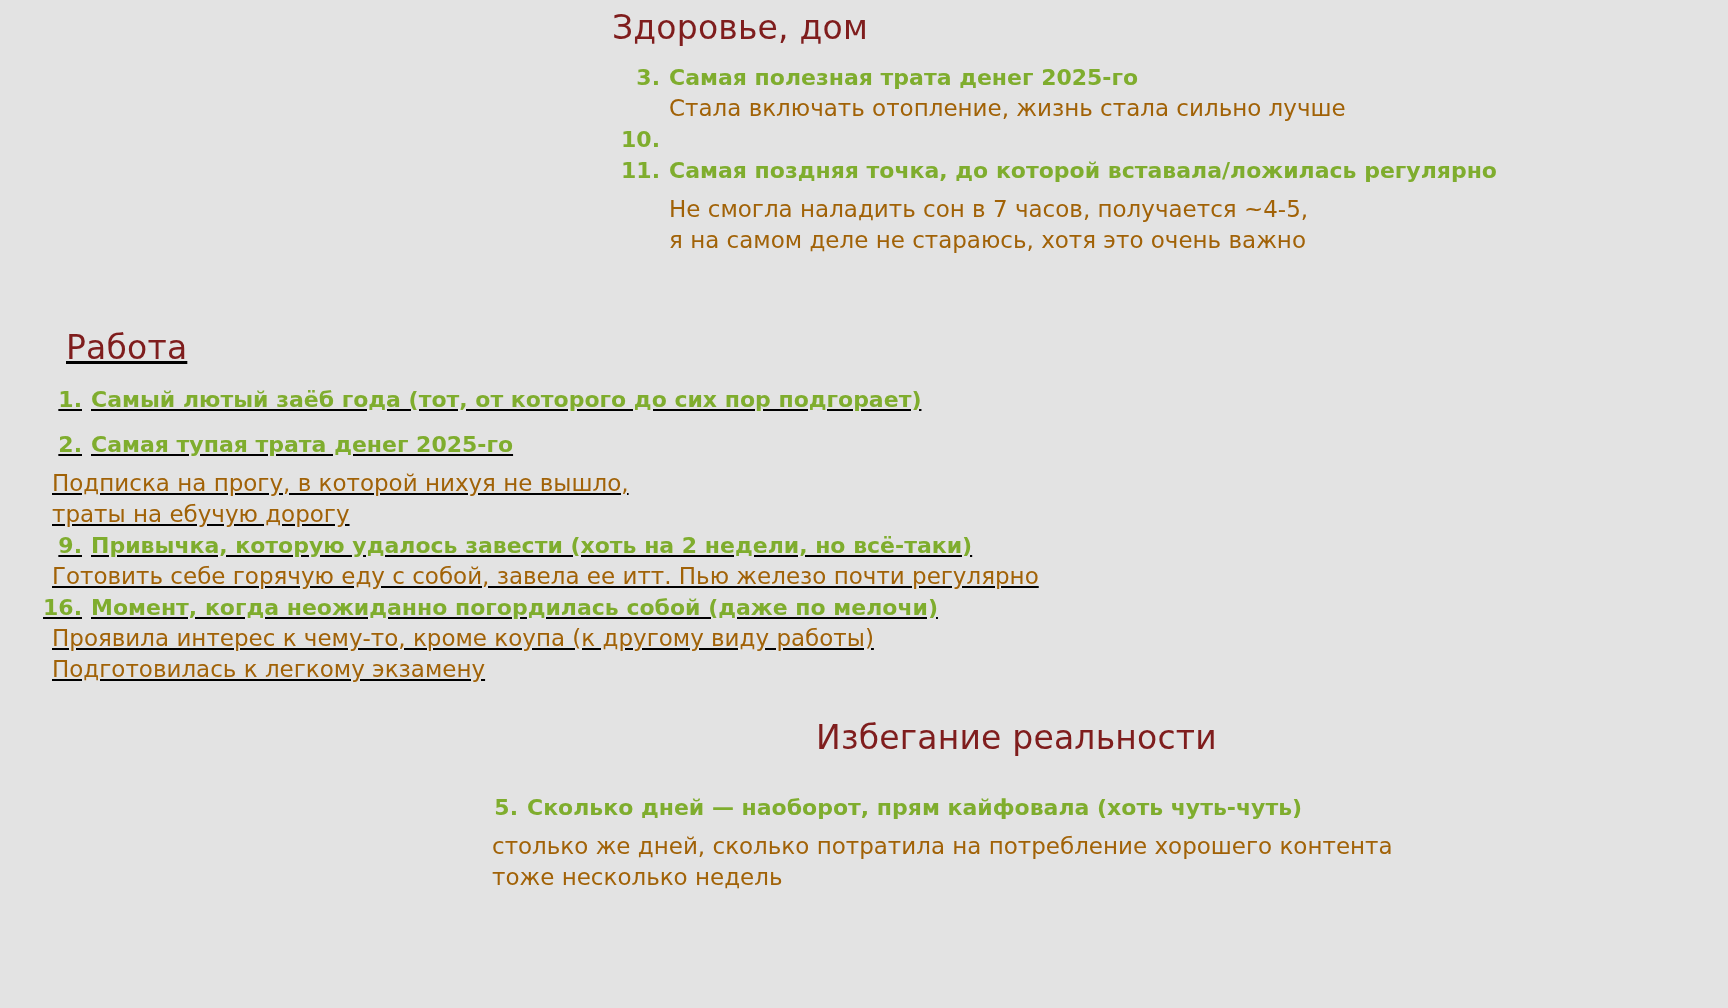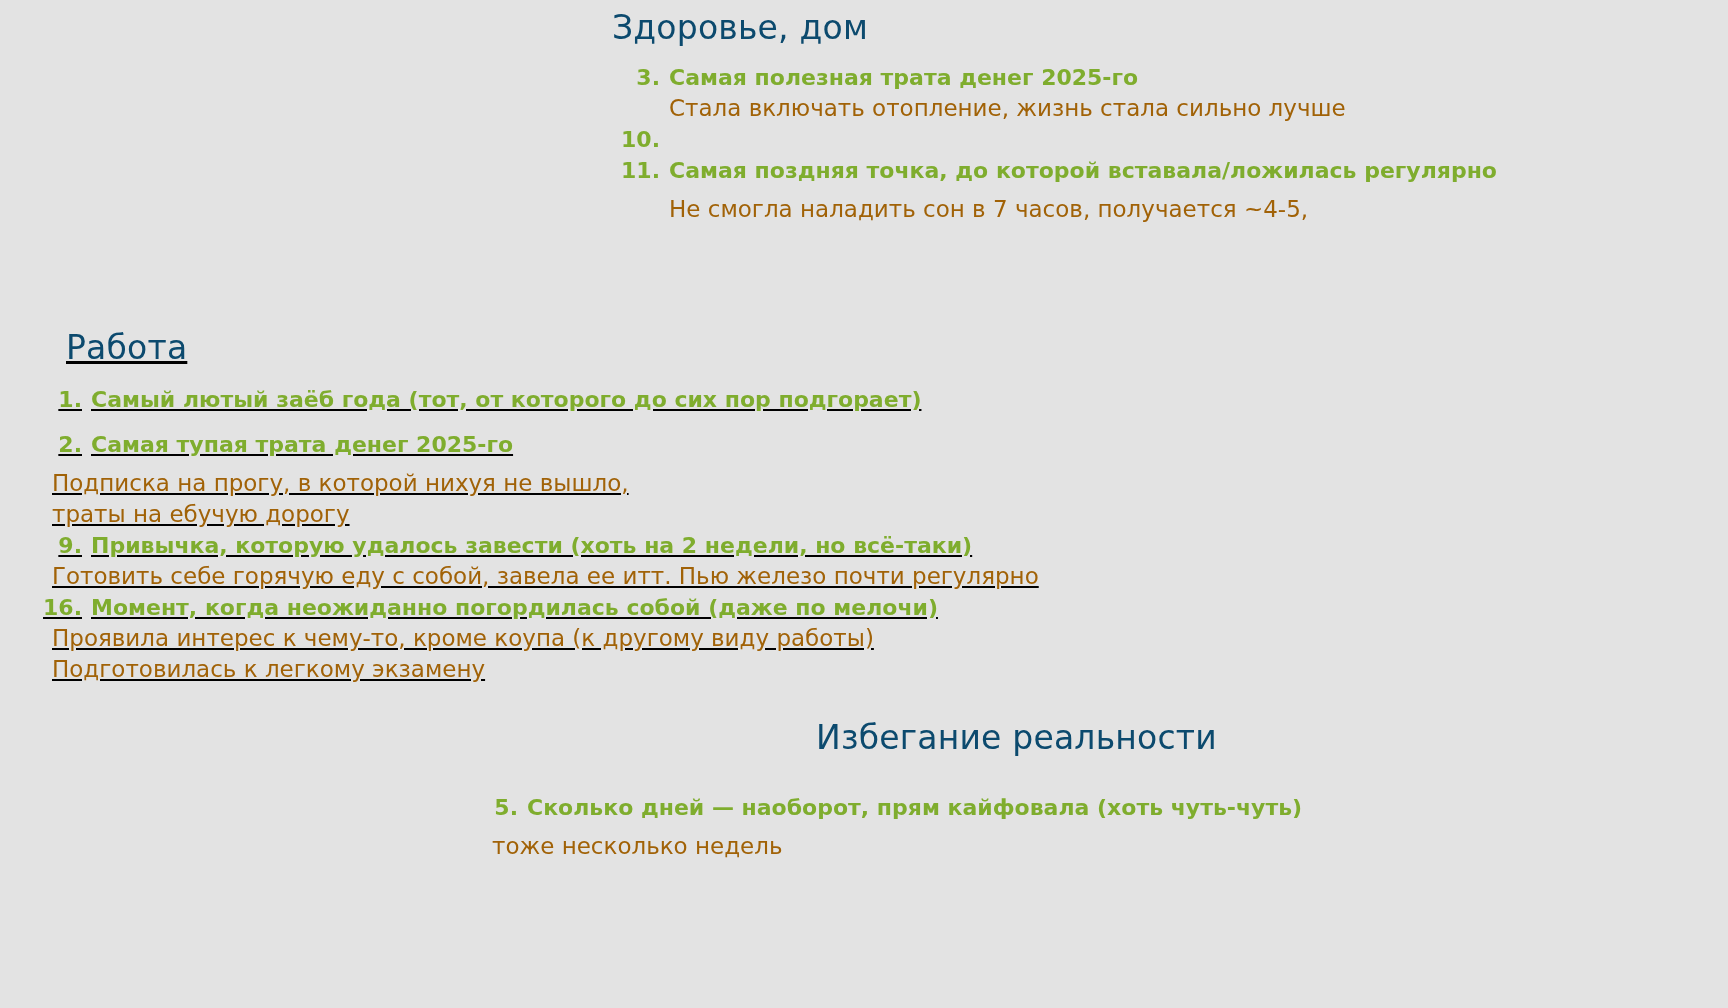--- a/index.html
+++ b/index.html
@@ -22,21 +22,21 @@
   }
 
   
   .block {
     position: absolute;
   }
 
   .section-title {
     font-size: 33px;
     font-weight: 400;
-    color: #0c4a6e;
+    color: #7f1d1d;
     letter-spacing: 0.2px;
     white-space: nowrap;
     line-height: 1.2;
   }
 
   .entry {
     display: flex;
     align-items: baseline;
     white-space: nowrap;
   }
@@ -126,20 +126,21 @@
     <div class="entry">
       <span class="num">10.</span>
     </div>
 
     <div class="entry">
       <span class="num">11.</span>
       <span class="head">Самая поздняя точка, до которой вставала/ложилась регулярно</span>
     </div>
     <div class="spacer-8"></div>
     <div class="sub">Не смогла наладить сон в 7 часов, получается ~4-5,</div>
+    <div class="sub">я на самом деле не стараюсь, хотя это очень важно</div>
   </div>
 
   <div class="block" id="block-work">
     <div class="section-title">Работа</div>
 
     <div class="entry">
       <span class="num">1.</span>
       <span class="head">Самый лютый заёб года (тот, от которого до сих пор подгорает)</span>
     </div>
     <div class="spacer-14"></div>
@@ -167,16 +168,17 @@
   </div>
 
   <div class="block" id="block-escape">
     <div class="section-title">Избегание реальности</div>
 
     <div class="entry">
       <span class="num">5.</span>
       <span class="head">Сколько дней — наоборот, прям кайфовала (хоть чуть-чуть)</span>
     </div>
     <div class="spacer-8"></div>
+    <div class="sub">столько же дней, сколько потратила на потребление хорошего контента</div>
     <div class="sub">тоже несколько недель</div>
   </div>
 
 </div>
 
 </body></html>

